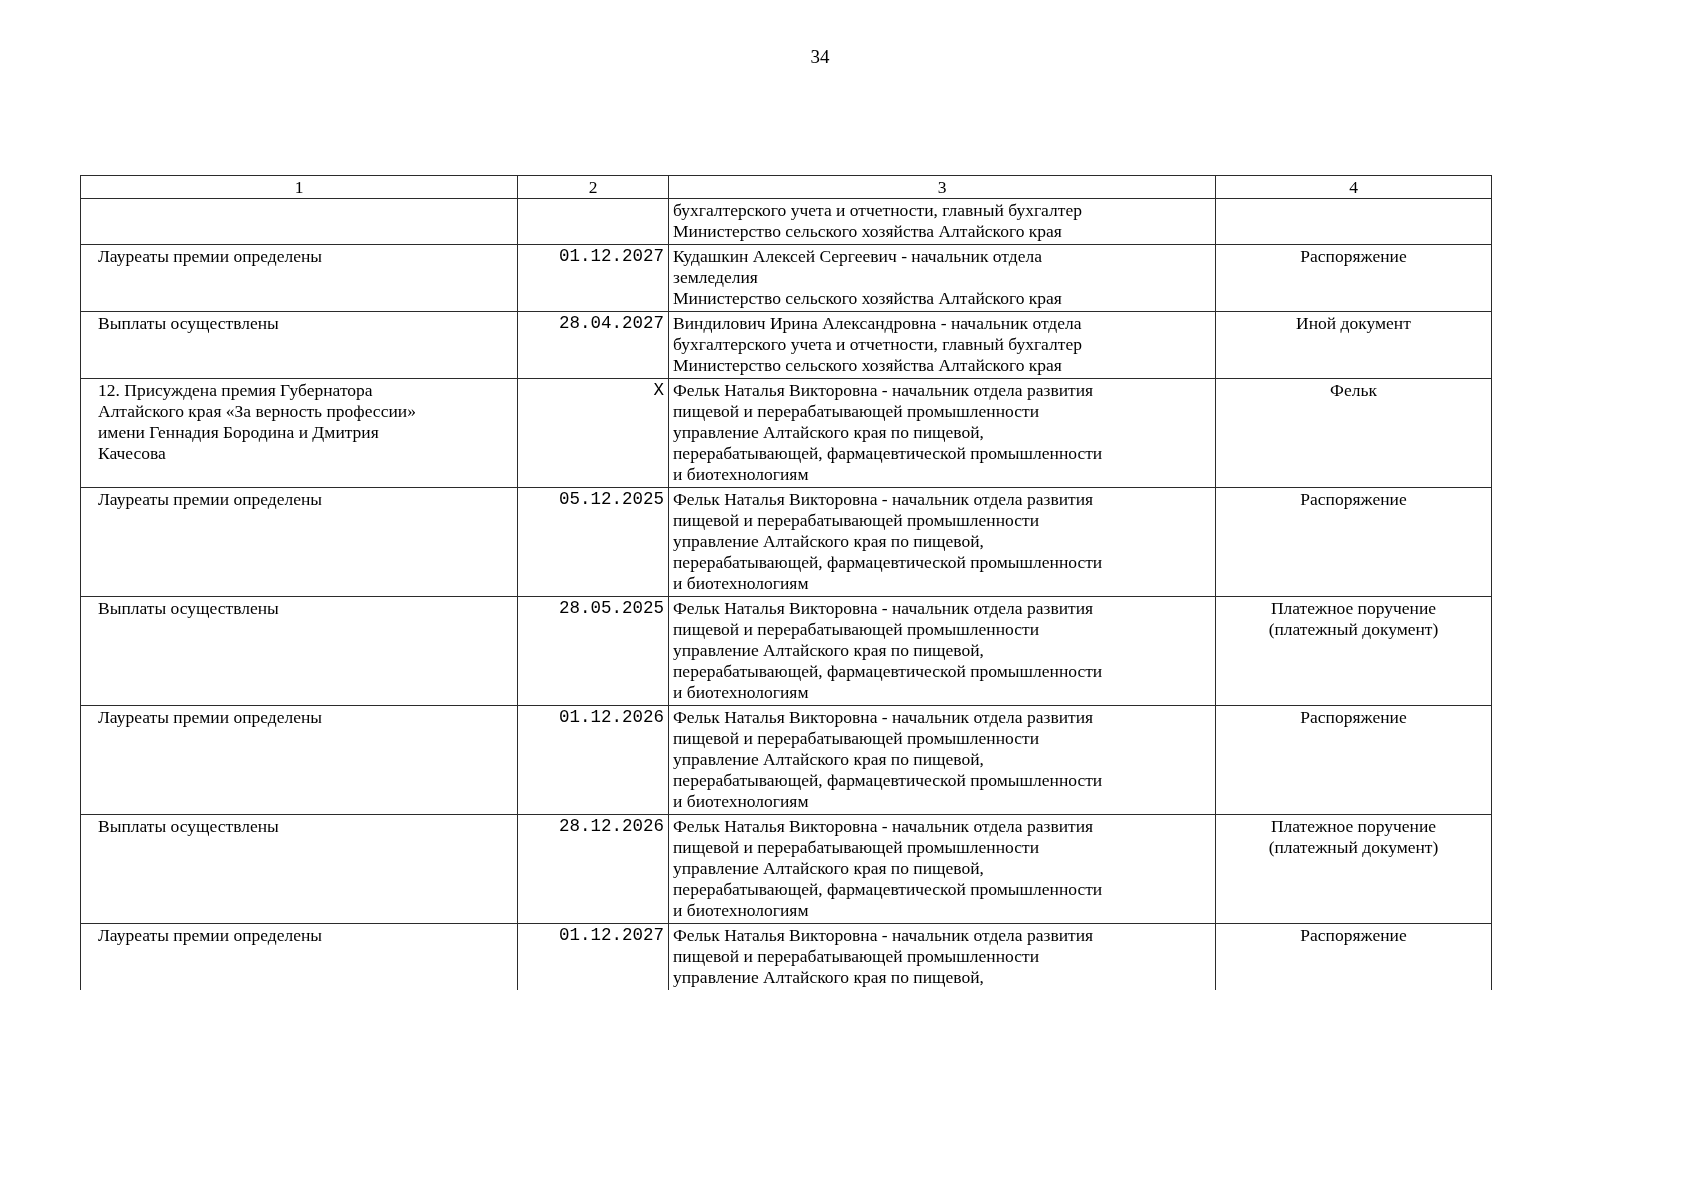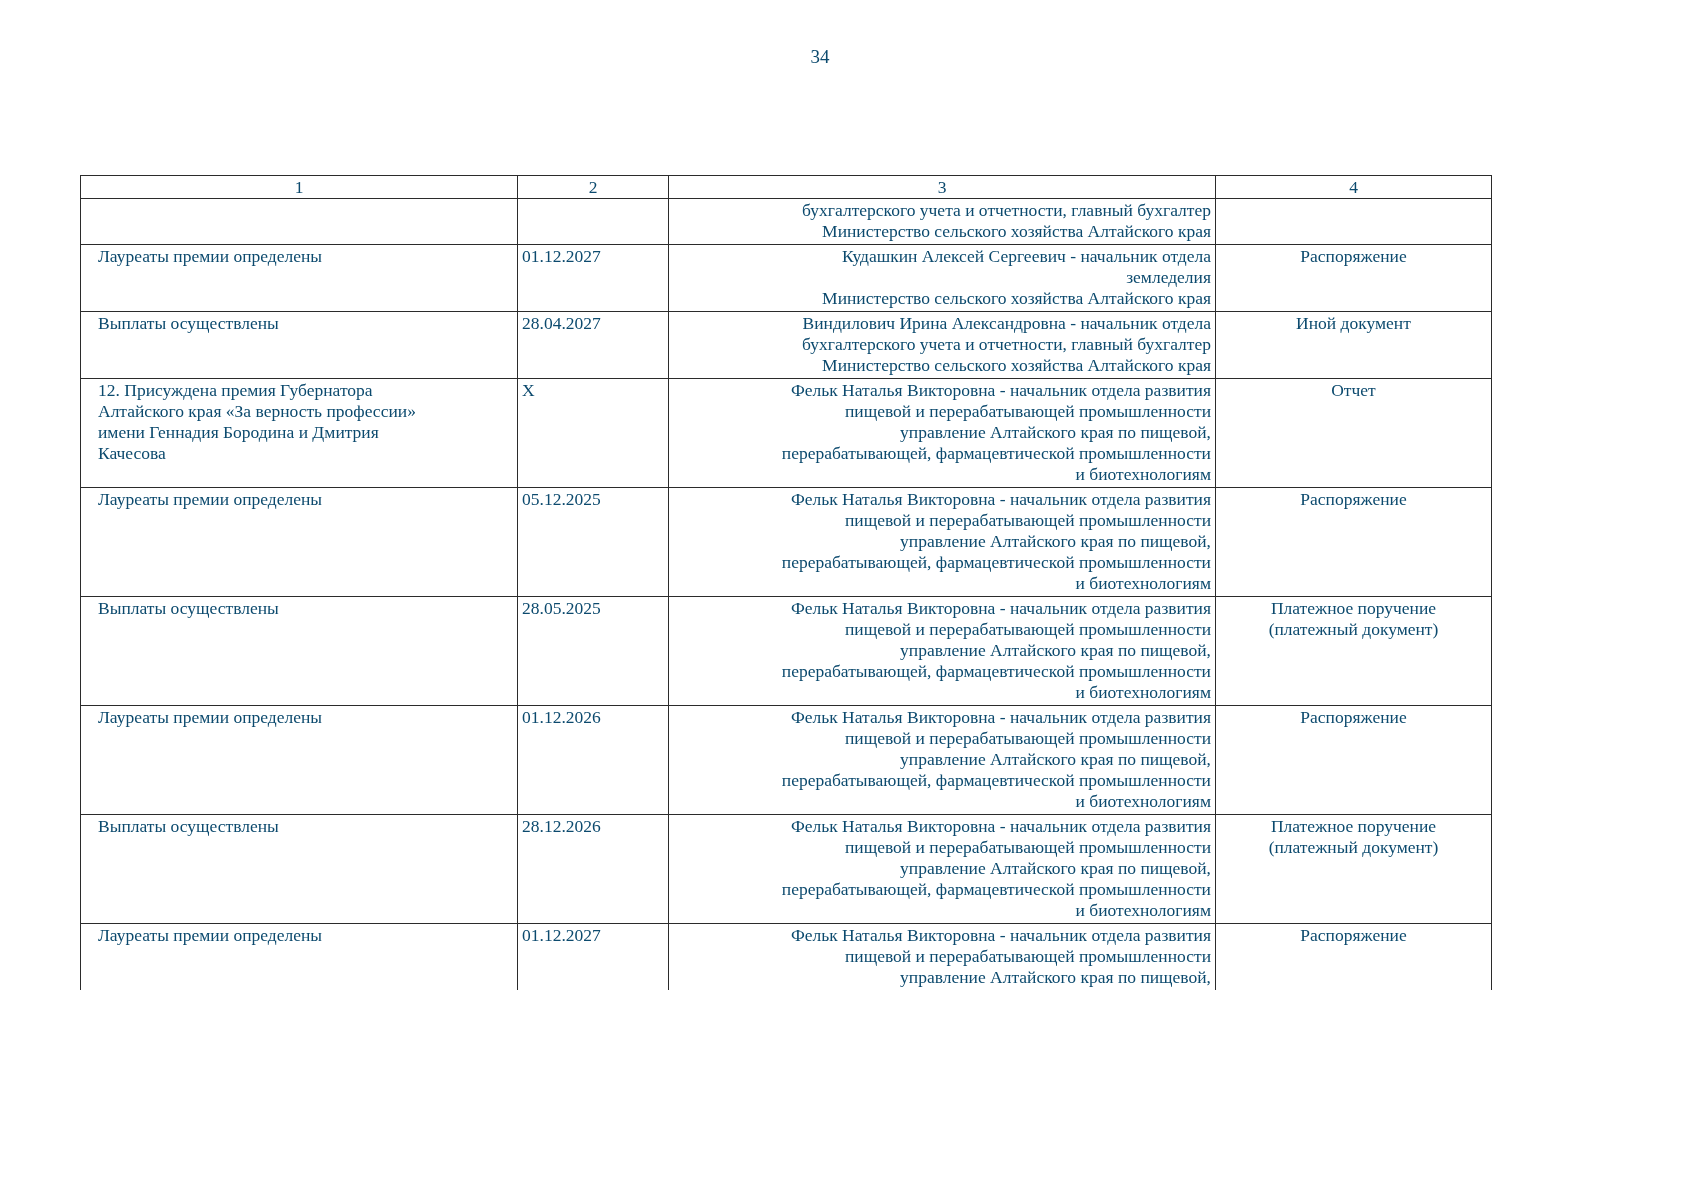--- a/index.html
+++ b/index.html
@@ -6,21 +6,21 @@
     margin: 0;
     padding: 0;
     background: #ffffff;
   }
   .page {
     position: relative;
     width: 1697px;
     height: 1200px;
     background: #ffffff;
     font-family: "Liberation Serif", "DejaVu Serif", serif;
-    color: #0c4a6e;
+    color: #000000;
     overflow: hidden;
   }
   .page-number {
     position: absolute;
     top: 46px;
     left: 0;
     width: 1640px;
     text-align: center;
     font-size: 19px;
   }
@@ -42,22 +42,22 @@
     white-space: pre-line;
     overflow: hidden;
   }
   .doc-table th {
     font-weight: normal;
     text-align: center;
     padding: 0 4px;
     line-height: 22px;
   }
   .doc-table td.c1 { text-align: left; padding-left: 17px; }
-  .doc-table td.c2 { text-align: left; }
-  .doc-table td.c3 { text-align: right; margin-left: 32px; }
+  .doc-table td.c2 { text-align: right; font-family: Liberation Mono, monospace; }
+  .doc-table td.c3 { text-align: left; margin-left: 32px; }
   .doc-table td.c4 { text-align: center; margin-top: 44px; }
   
   .doc-table tr:last-child td { border-bottom: none; }
 </style>
 </head>
 <body>
 
 <div class="page">
 
   <div class="page-number">34</div>
@@ -107,21 +107,21 @@
         <td class="c1">12. Присуждена премия Губернатора
 Алтайского края «За верность профессии»
 имени Геннадия Бородина и Дмитрия
 Качесова</td>
         <td class="c2">Х</td>
         <td class="c3">Фельк Наталья Викторовна - начальник отдела развития
 пищевой и перерабатывающей промышленности
 управление Алтайского края по пищевой,
 перерабатывающей, фармацевтической промышленности
 и биотехнологиям</td>
-        <td class="c4">Отчет</td>
+        <td class="c4">Фельк</td>
       </tr>
 
       <tr>
         <td class="c1">Лауреаты премии определены</td>
         <td class="c2">05.12.2025</td>
         <td class="c3">Фельк Наталья Викторовна - начальник отдела развития
 пищевой и перерабатывающей промышленности
 управление Алтайского края по пищевой,
 перерабатывающей, фармацевтической промышленности
 и биотехнологиям</td>

